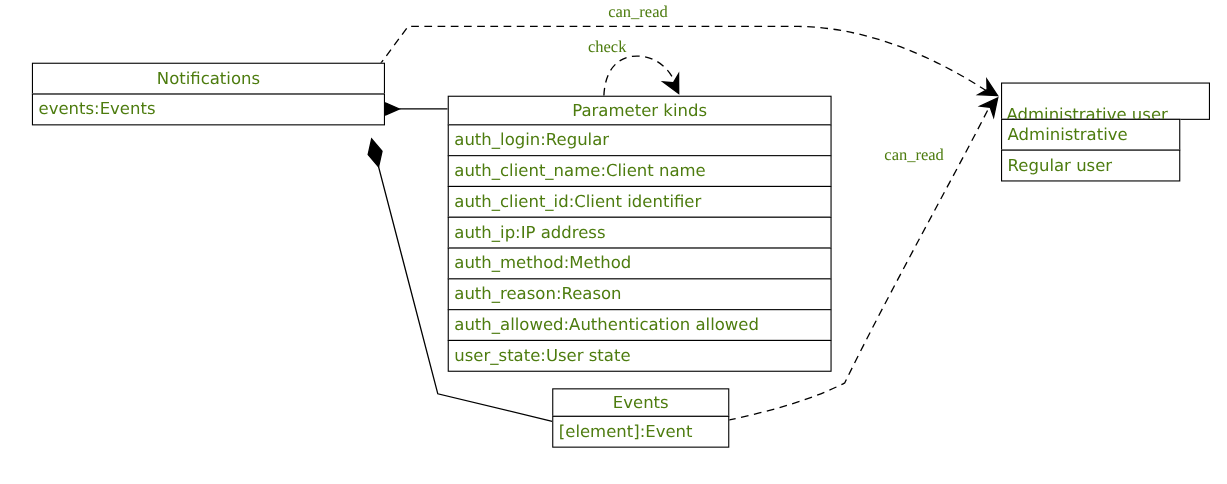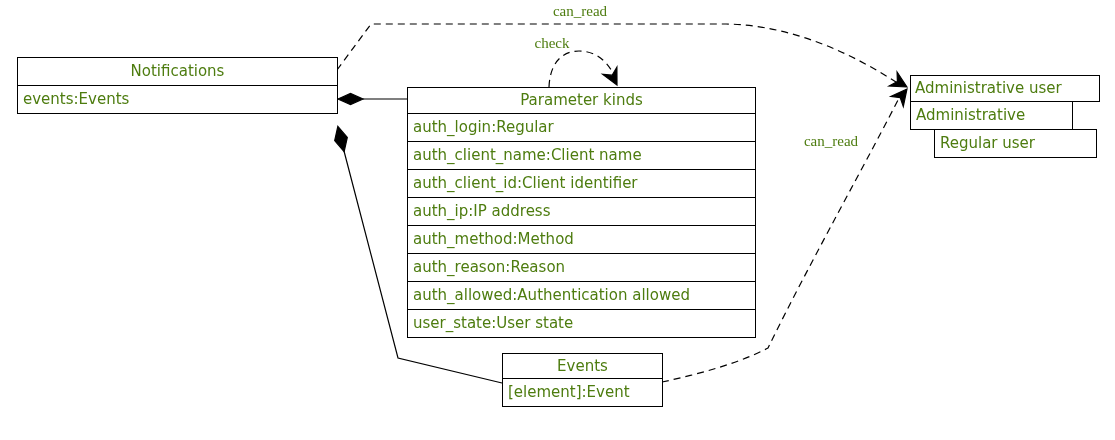--- a/index.html
+++ b/index.html
@@ -56,41 +56,41 @@
     <polygon points="617,85 602.7,74.4 612.1,75.2 616.9,67.2" fill="#000" stroke="#000"></polygon>
 
     <path d="M 662 382 C 700 374 742 362 768 348 C 810 262 872 152 901 94" stroke-dasharray="7,5"></path>
     <polygon points="907,89 903.3,106.5 900.2,97.6 890.9,96.5" fill="#000" stroke="#000"></polygon>
   </svg>
 
   <div class="edge-label" style="left:535px;top:3px;width:90px;">can_read</div>
   <div class="edge-label" style="left:520px;top:35px;width:64px;">check</div>
   <div class="edge-label" style="left:786px;top:133px;width:90px;">can_read</div>
 
-  <div class="node" style="left:17px;top:57px;width:321px;">
+  <div class="node" style="left:29px;top:57px;width:321px;">
     <div class="row title first">Notifications</div>
     <div class="row">events:Events</div>
   </div>
 
   <div class="node" style="left:407px;top:87px;width:349px;">
     <div class="row title first" style="height:27px;line-height:25px;">Parameter kinds</div>
     <div class="row">auth_login:Regular</div>
     <div class="row">auth_client_name:Client name</div>
     <div class="row">auth_client_id:Client identifier</div>
     <div class="row">auth_ip:IP address</div>
     <div class="row">auth_method:Method</div>
     <div class="row">auth_reason:Reason</div>
     <div class="row">auth_allowed:Authentication allowed</div>
     <div class="row">user_state:User state</div>
   </div>
 
   <div class="node" style="left:910px;top:75px;width:190px;">
-    <div class="row title first" style="height:27px;line-height:25px;text-align:left;padding:0 4px;">Administrative user</div>
+    <div class="row title first" style="height:17px;line-height:25px;text-align:left;padding:16px 4px;">Administrative user</div>
     <div class="row" style="width:163px;">Administrative</div>
-    <div class="row" style="width:163px;margin-left:24px;">Regular user</div>
+    <div class="row" style="width:163px;">Regular user</div>
   </div>
 
   <div class="node" style="left:502px;top:353px;width:161px;">
     <div class="row title first" style="height:26px;line-height:24px;">Events</div>
     <div class="row">[element]:Event</div>
   </div>
 
 </div>
 
 </body></html>

